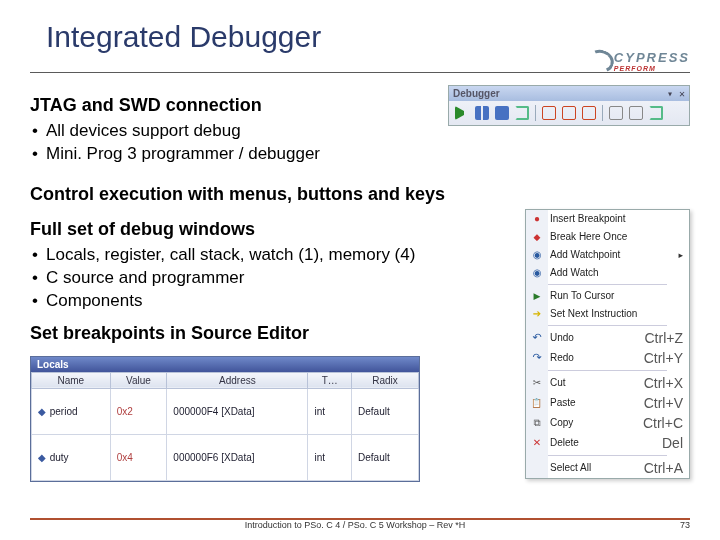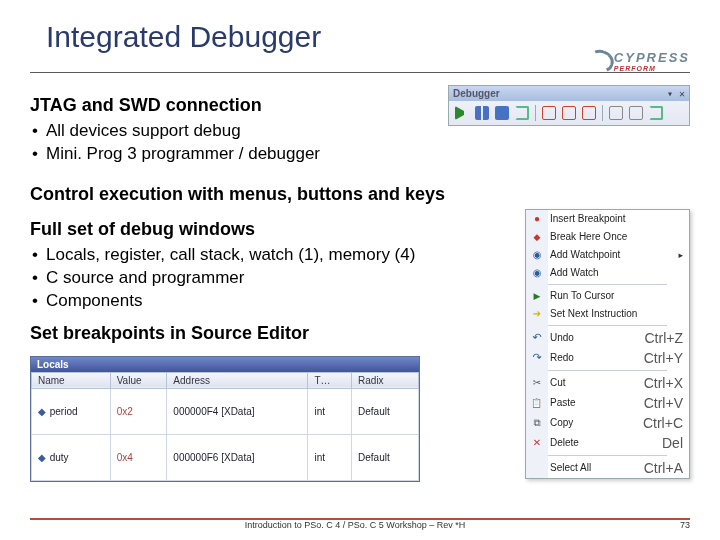--- a/index.html
+++ b/index.html
@@ -164,21 +164,21 @@
   }
   .locals .cap {
     background: linear-gradient(#6f89c9,#41549a);
     color: #fff;
     padding: 2px 6px;
     font-weight: bold;
   }
   .locals table { width:100%; border-collapse:collapse; }
   .locals th {
     background: linear-gradient(#f4f6fb,#dde3ef);
-    text-align:left;
+    text-align:center;
     padding: 2px 6px;
     border: 1px solid #b8c2d8;
     color:#334;
     font-weight: normal;
   }
   .locals td {
     padding: 17px 6px;
     border: 1px solid #d0d6e4;
     background:#fff;
     color:#223;

